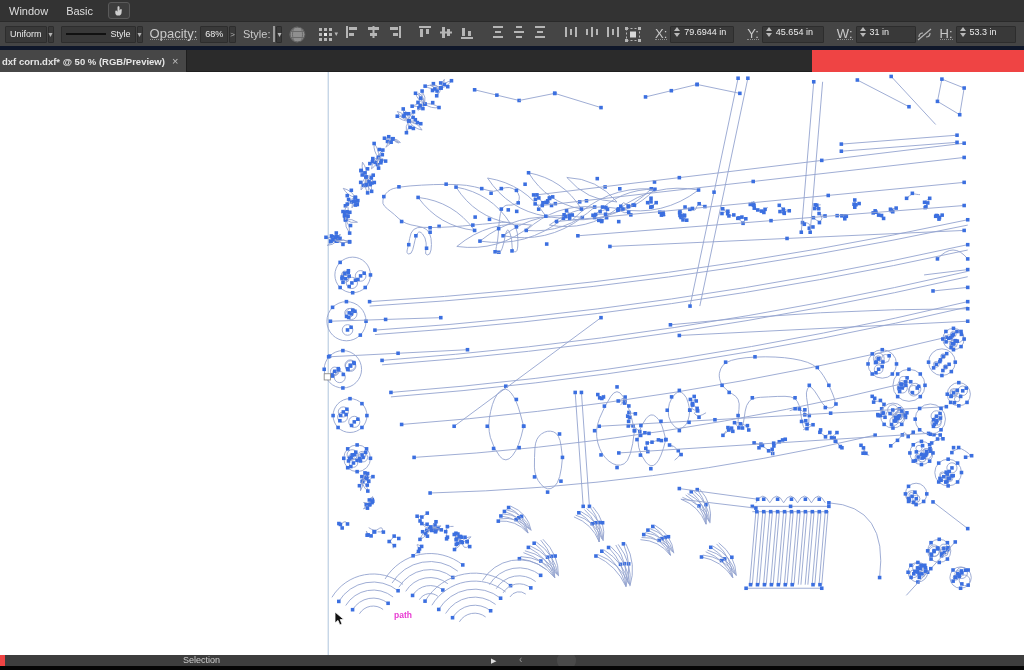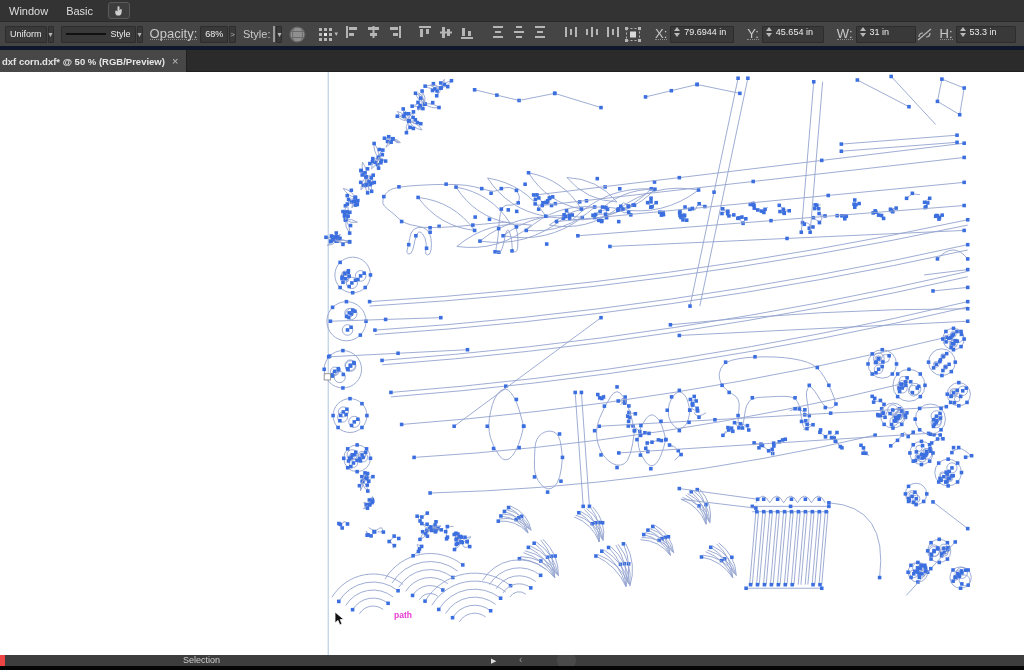--- a/index.html
+++ b/index.html
@@ -29,21 +29,21 @@
   .num-group{display:inline-flex;align-items:center;margin-left:6px;}
   .num-fld{background:#393939;border:1px solid #2d2d2d;height:15px;border-radius:1px;
            display:inline-flex;align-items:flex-start;padding:0 3px;}
   .stepper{display:inline-flex;flex-direction:column;justify-content:center;margin-right:4px;row-gap:2px;}
   .tri-up{width:0;height:0;border-left:3px solid transparent;border-right:3px solid transparent;
           border-bottom:4px solid #b9b9b9;}
   .tri-dn{width:0;height:0;border-left:3px solid transparent;border-right:3px solid transparent;
           border-top:4px solid #b9b9b9;}
   .num-val{font-size:9px;color:#ececec;}
   
-  .tabbar{position:absolute;left:0;top:50px;width:1024px;height:22px;background:#2b2b2b;
+  .tabbar{position:absolute;left:0;top:50px;width:812px;height:22px;background:#2b2b2b;
           border-bottom:1px solid #1f1f1f;box-sizing:border-box;}
   .tab{position:absolute;left:0;top:0;height:22px;background:#474747;display:flex;align-items:center;
        padding:0 8px 0 2px;border-right:1px solid #1f1f1f;}
   .tab-title{font-size:9.5px;font-weight:bold;color:#e6e6e6;}
   .tab-close{font-size:11px;color:#c0c0c0;margin-left:7px;line-height:10px;}
   
   .canvas{position:absolute;left:0;top:72px;width:1024px;height:583px;background:#ffffff;overflow:hidden;}
   .smartguide{position:absolute;left:350px;top:538px;font-size:8.5px;color:#e83ad2;font-weight:bold;margin-left:44px;}
   .cursor{position:absolute;left:334px;top:540px;}
   

